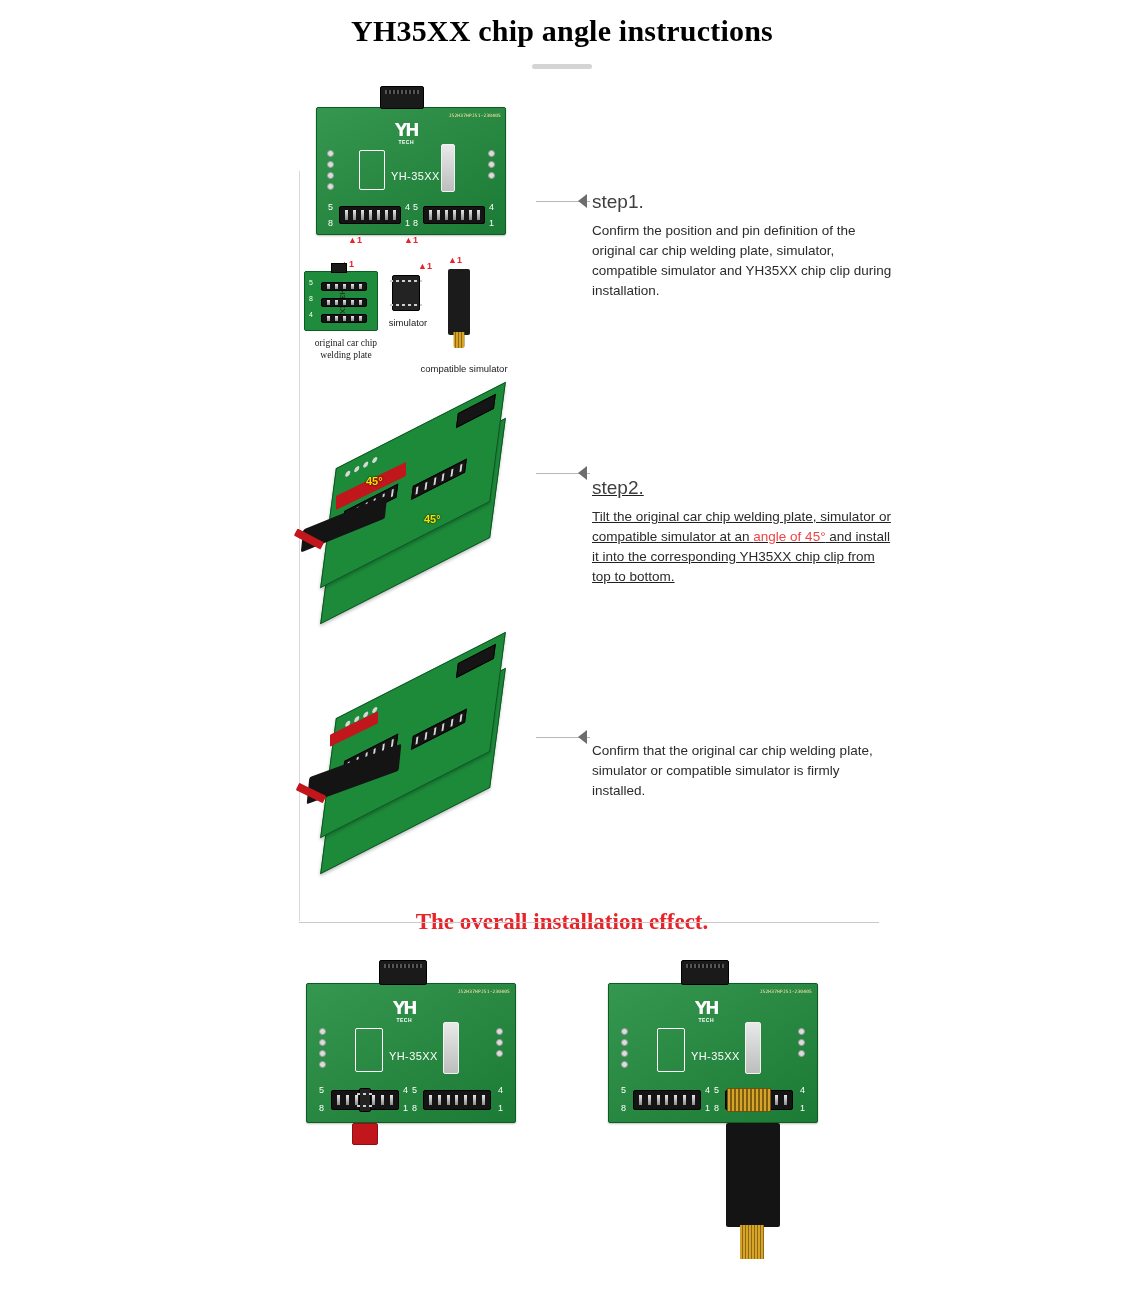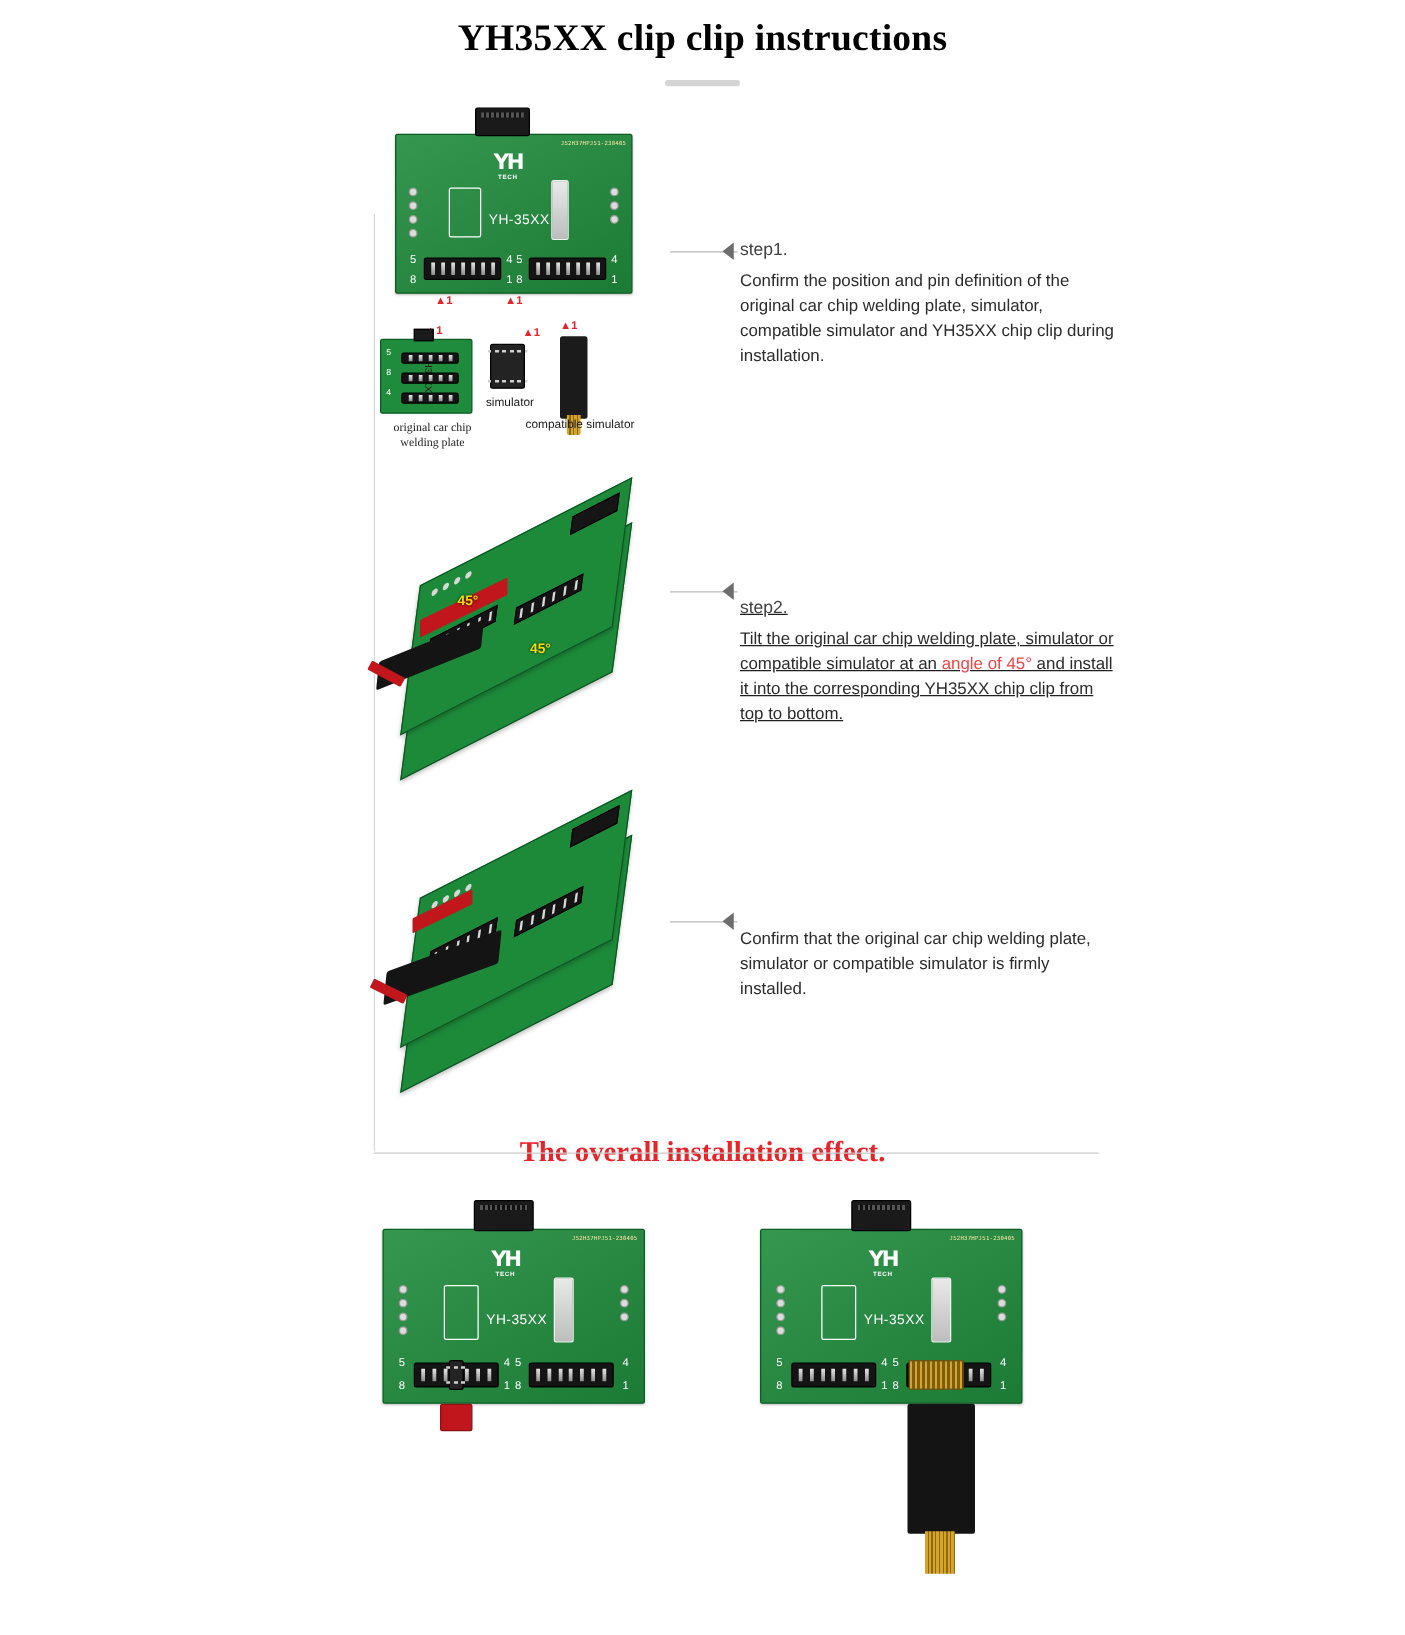--- a/index.html
+++ b/index.html
@@ -77,21 +77,21 @@
     background: #b9b9b9;
   }
   .caret {
     position: absolute;
     width: 0; height: 0;
     border-top: 7px solid transparent;
     border-bottom: 7px solid transparent;
     border-right: 9px solid #6d6d6d;
   }
   .step-head {
-    font-size: 14px;
+    font-size: 19px;
     color: #3f3f3f;
     margin: 0 0 8px 0;
     font-weight: normal;
   }
   .step-body {
     font-size: 13.5px;
     line-height: 20px;
     color: #2b2b2b;
   }
   .hl-red { color: #ef4444; }
@@ -308,21 +308,21 @@
   }
   .blk-strip {
     position: absolute;
     background: #141414;
     border-radius: 2px;
   }
 </style>
 </head>
 <body>
 
-<h1 class="page-title">YH35XX clip clip instructions</h1>
+<h1 class="page-title">YH35XX chip angle instructions</h1>
 <div class="title-rule"></div>
 
 <section class="steps">
   <div class="vert-divider"></div>
   <div class="horiz-divider"></div>
 
   <div class="step-row" style="margin-top:8px;">
     <div class="step-art" style="height:268px;">
 
       <div class="pcb" style="left:16px; top:28px; width:190px; height:128px;">
@@ -411,21 +411,21 @@
       </div>
 
       <div class="chip-dip" style="left:92px; top:196px; width:28px; height:36px;"></div>
       <div class="cap-label" style="left:80px; top:238px; width:56px;">simulator</div>
 
       <div class="flex-cable" style="left:148px; top:190px; width:22px; height:66px;">
         <div class="gold"></div>
       </div>
 
       <div class="cap-label" style="left:0px; top:258px; width:92px;font-family:Liberation Serif, serif;">original car chip welding plate</div>
-      <div class="cap-label" style="left:112px; top:255px; width:104px;">compatible simulator</div>
+      <div class="cap-label" style="left:112px; top:284px; width:104px;">compatible simulator</div>
     </div>
 
     <div class="step-callout" style="padding-top:112px;">
       <div class="dash" style="top:122px; left:-56px;"></div>
       <div class="caret" style="top:115px; left:-14px;"></div>
       <div class="step-head">step1.</div>
       <div class="step-body">Confirm the position and pin definition of the original car chip welding plate, simulator, compatible simulator and YH35XX chip clip during installation.</div>
     </div>
   </div>
 

